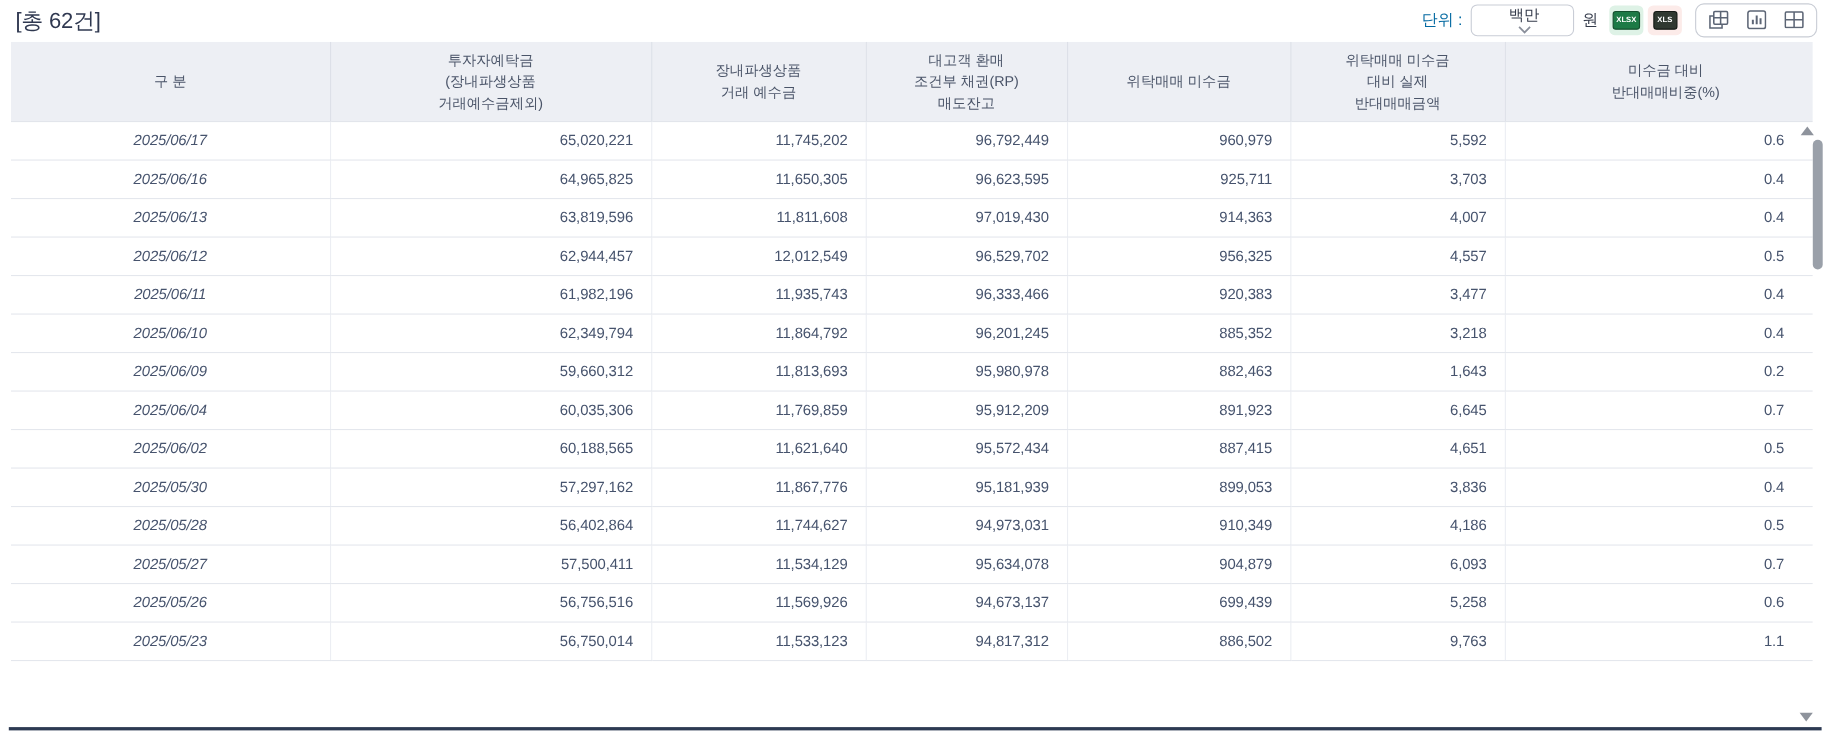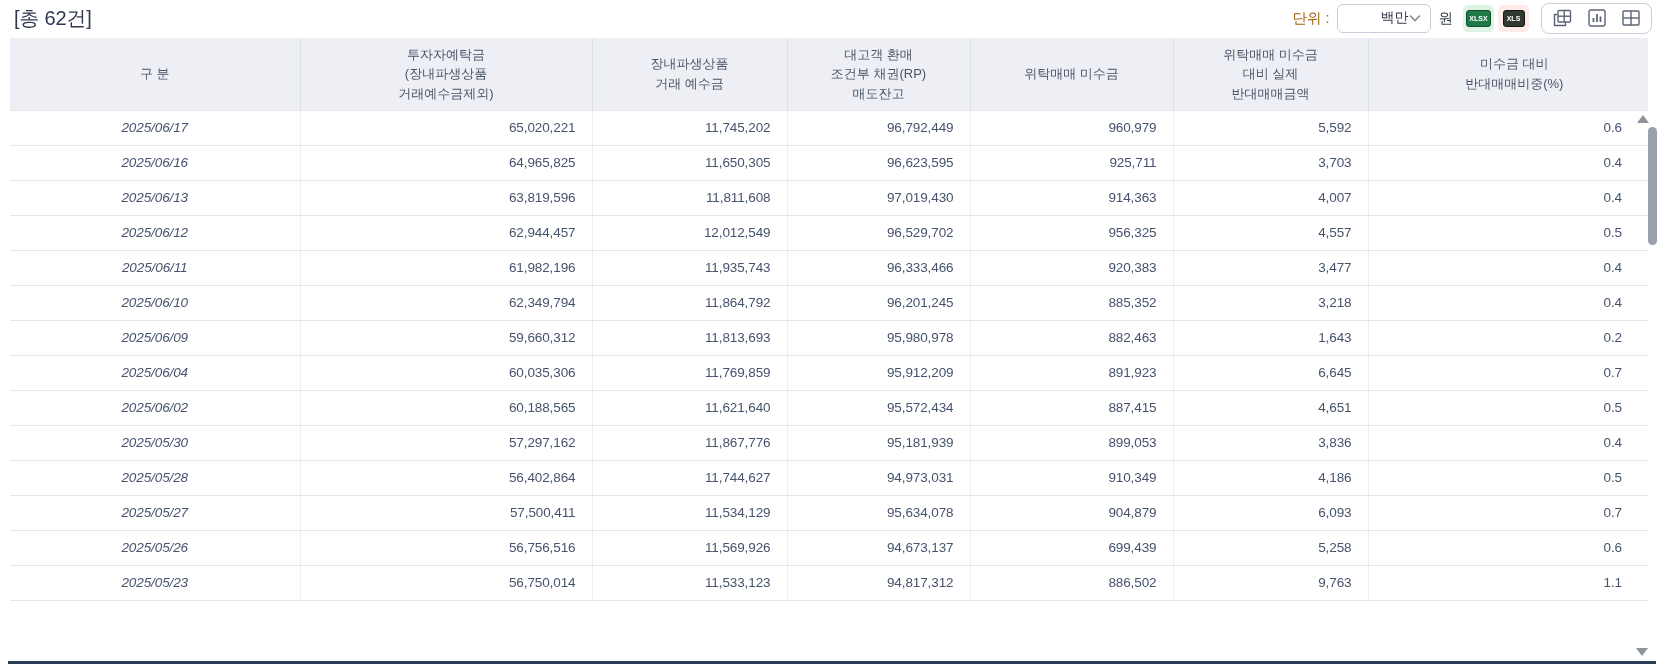--- a/index.html
+++ b/index.html
@@ -13,27 +13,28 @@
   }
 
   
   .toolbar {
     position: absolute; top: 0; left: 0; right: 0; height: 36px;
     display: flex; justify-content: space-between; align-items: center;
     padding: 0 6px 0 14px;
   }
   .total-label { font-size: 20px; color: #2f3850; letter-spacing: -0.2px; }
   .controls { display: flex; align-items: center; }
-  .unit-label { font-size: 14.5px; color: #a16207; margin-right: 7px; text-align: center; }
+  .unit-label { font-size: 14.5px; color: #0369a1; margin-right: 7px; text-align: center; }
   .unit-select {
     width: 94px; height: 29px; background: #fff;
     border: 1px solid #c9cdd6; border-radius: 6px;
-    display: flex; align-items: center; justify-content: flex-end;
+    display: flex; align-items: center; justify-content: flex-start;
     padding: 0 9px 0 13px; font-size: 14px; color: #333a4a; cursor: pointer;
     font-family: inherit;
+    flex-direction: column;
   }
   .unit-suffix { font-size: 14.5px; color: #333a4a; margin: 0 10px 0 8px; }
   .export-btn {
     width: 31px; height: 27px; border: none; border-radius: 5px;
     display: flex; align-items: center; justify-content: center;
     cursor: pointer; margin-right: 4px;
   }
   .export-btn.xlsx { background: var(--xlsx_bg, #def2e6); }
   .export-btn.xls  { background: var(--xls_bg, #fcebe9); }
   .file-badge {

